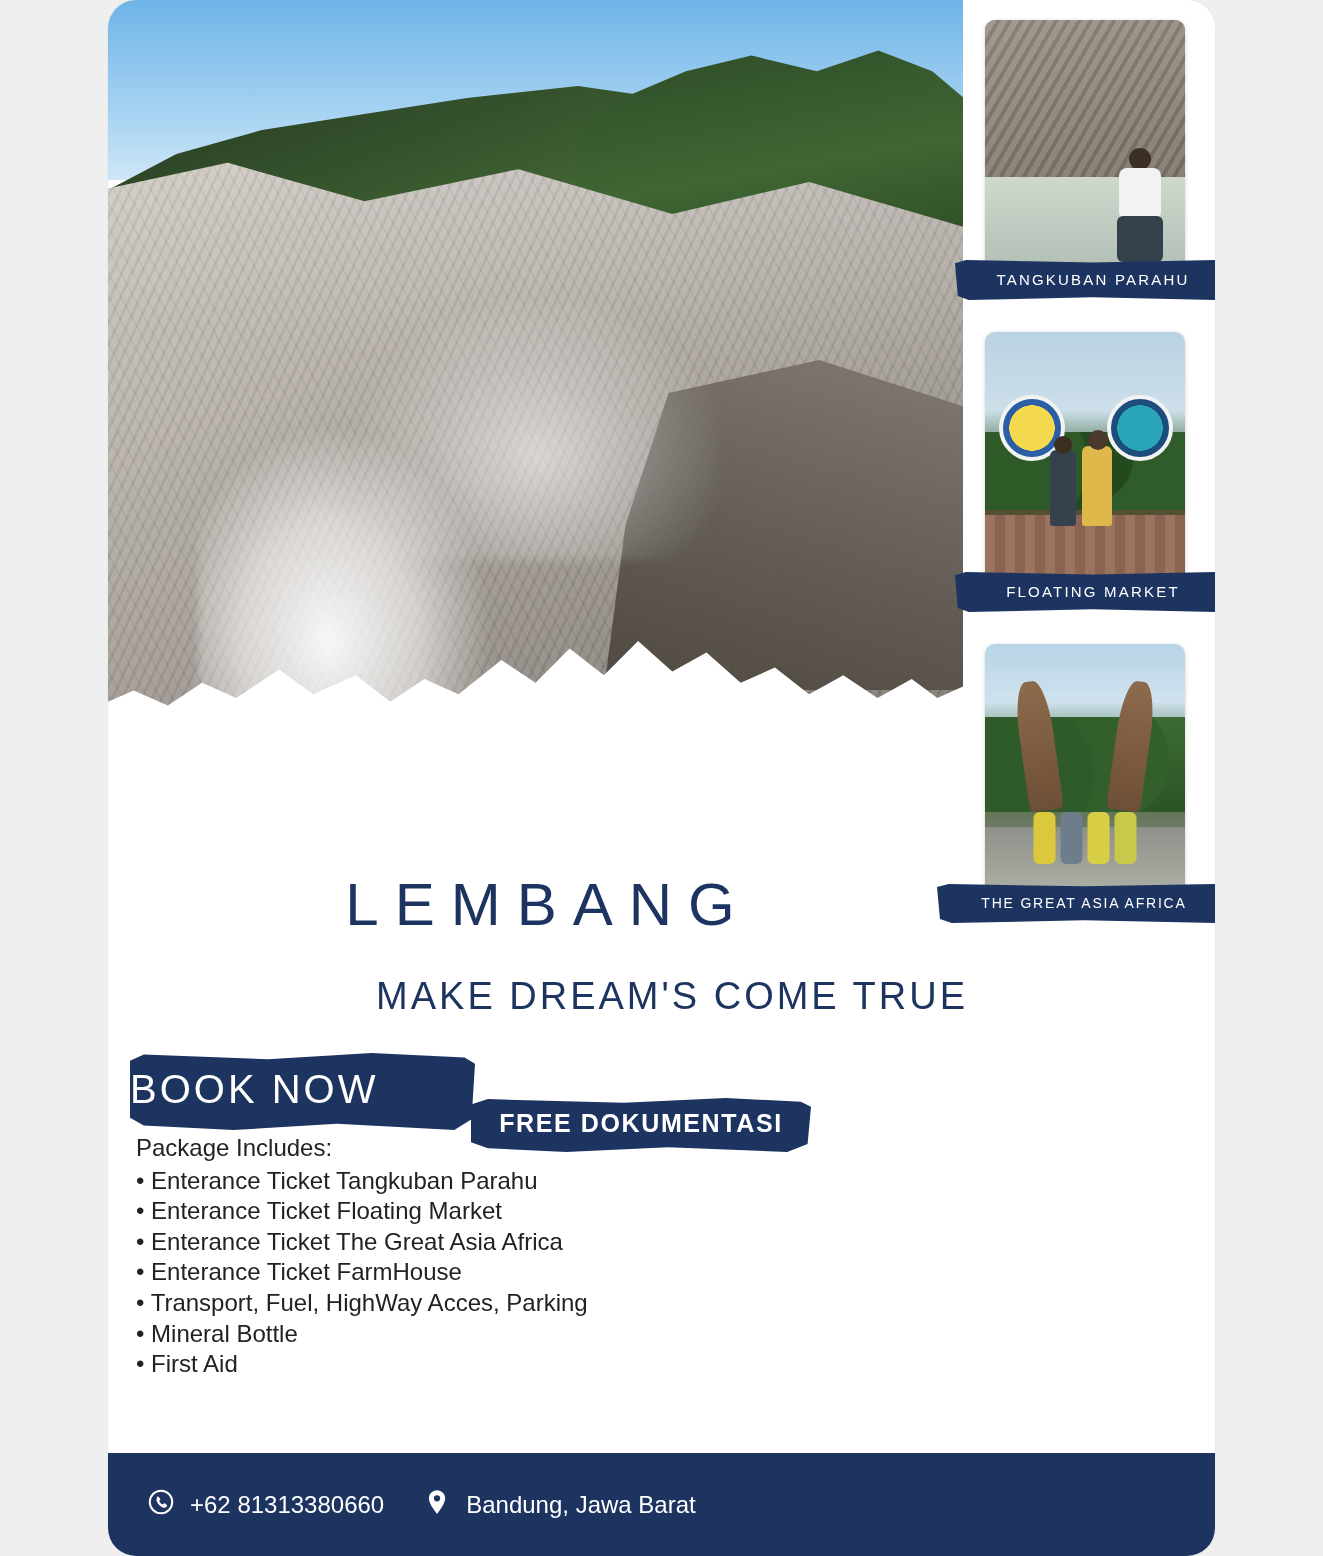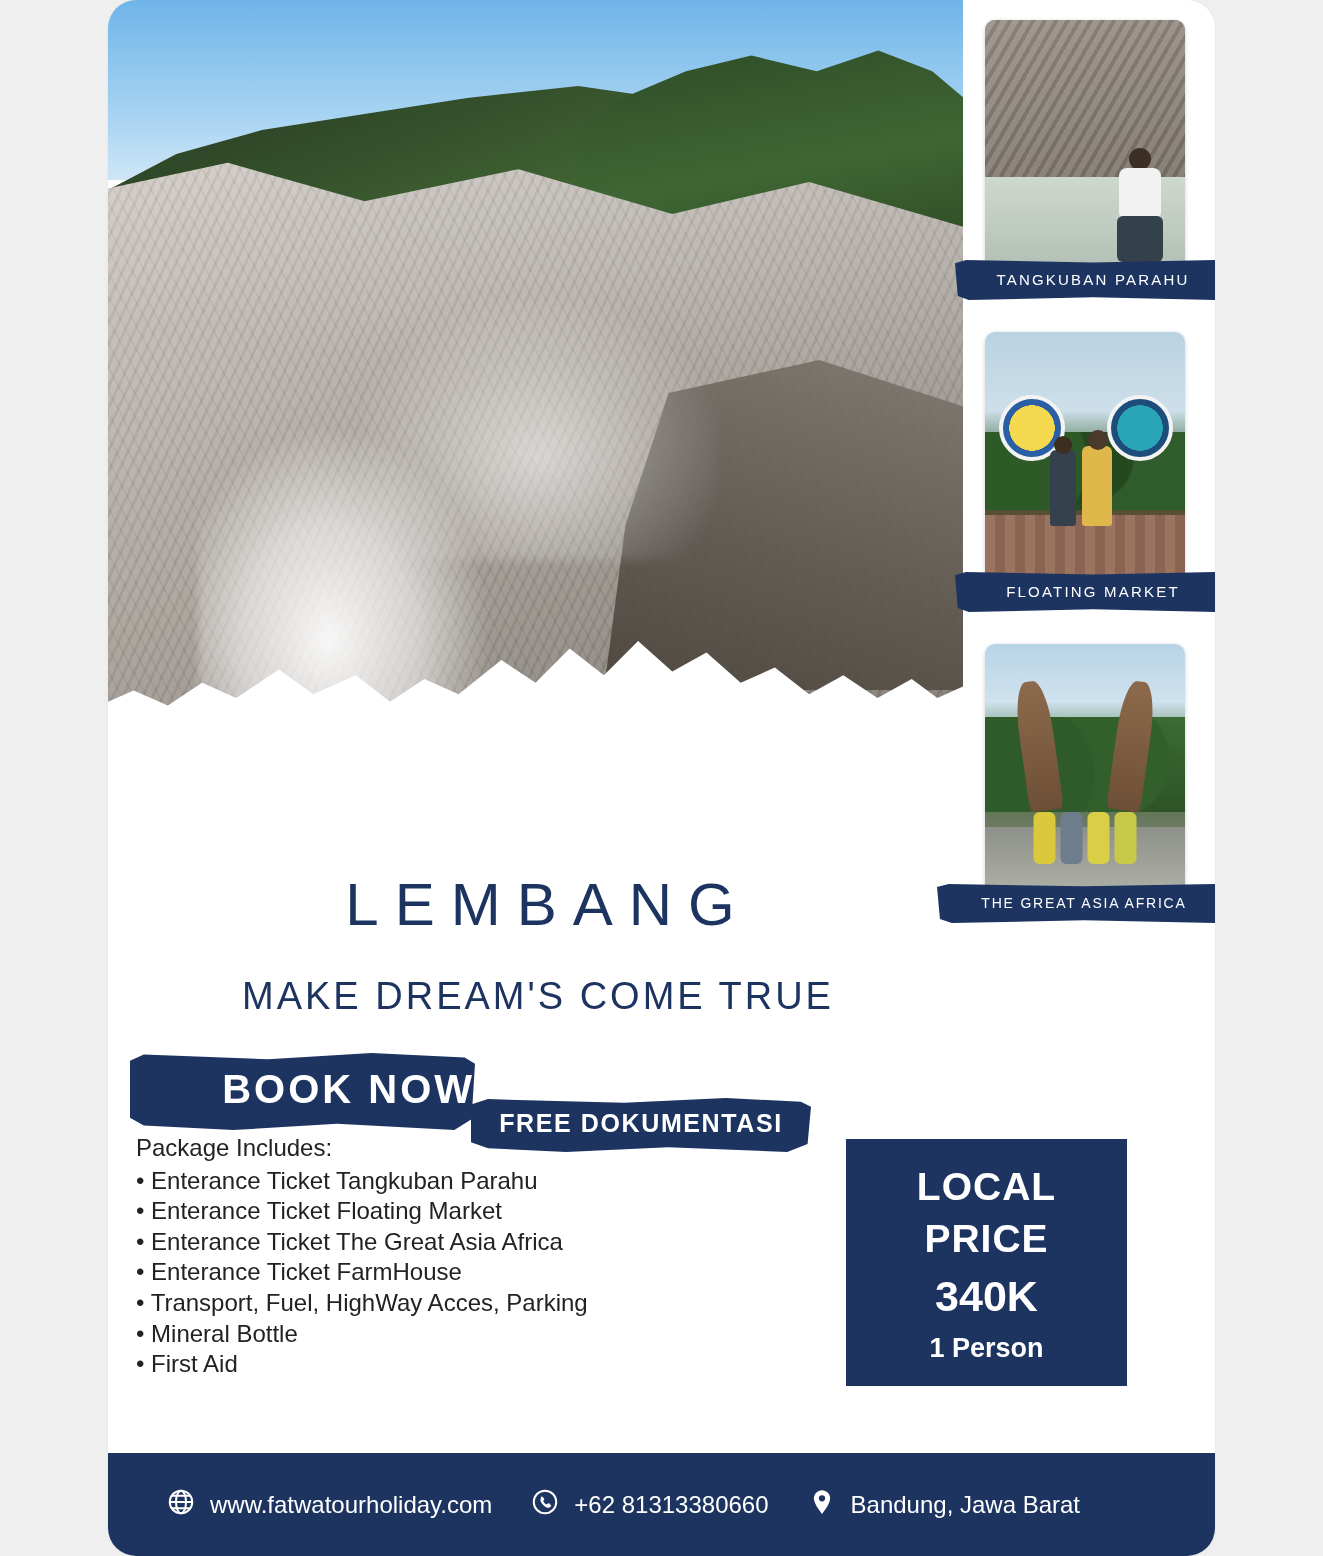--- a/index.html
+++ b/index.html
@@ -201,38 +201,38 @@
     color: #1d3461;
     font-size: 60px;
     letter-spacing: 16px;
     font-weight: 400;
     line-height: 1;
   }
   .tagline {
     position: absolute;
     left: 0; top: 975px;
     width: 860px;
-    text-align: center;
+    text-align: right;
     color: #1d3461;
     font-size: 38px;
     letter-spacing: 3px;
     font-weight: 400;
   }
 
   
   .book-now {
     position: absolute;
     left: 22px; top: 1053px;
     width: 345px;
     background: #1d3461;
     color: #ffffff;
     font-size: 40px;
-    font-weight: 700;
+    font-weight: 400;
     letter-spacing: 3px;
-    text-align: right;
+    text-align: left;
     padding: 14px 0 18px 0;
     clip-path: polygon(0 10%, 4% 2%, 40% 8%, 70% 0, 97% 6%, 100% 14%, 99% 86%, 94% 100%, 60% 92%, 30% 100%, 4% 94%, 0 84%);
   }
   .free-doc {
     position: absolute;
     left: 363px; top: 1098px;
     width: 340px;
     background: #1d3461;
     color: #ffffff;
     font-size: 25px;
@@ -368,40 +368,22 @@
       <li>• Enterance Ticket Tangkuban Parahu</li>
       <li>• Enterance Ticket Floating Market</li>
       <li>• Enterance Ticket The Great Asia Africa</li>
       <li>• Enterance Ticket FarmHouse</li>
       <li>• Transport, Fuel, HighWay Acces, Parking</li>
       <li>• Mineral Bottle</li>
       <li>• First Aid</li>
     </ul>
   </div>
 
-  <div class="price-box">
-    <div class="l1">LOCAL</div>
-    <div class="l2">PRICE</div>
-    <div class="l3">340K</div>
-    <div class="l4">1 Person</div>
-  </div>
 
   <div class="footer">
-    <div class="f-item f-web">
-      <span class="f-icon">
-        <svg width="30" height="30" viewBox="0 0 24 24" fill="none" stroke="#ffffff" stroke-width="1.6">
-          <circle cx="12" cy="12" r="9"></circle>
-          <ellipse cx="12" cy="12" rx="4" ry="9"></ellipse>
-          <line x1="3" y1="12" x2="21" y2="12"></line>
-          <line x1="4.6" y1="7" x2="19.4" y2="7"></line>
-          <line x1="4.6" y1="17" x2="19.4" y2="17"></line>
-        </svg>
-      </span>
-      <span>www.fatwatourholiday.com</span>
-    </div>
 
     <div class="f-item f-phone">
       <span class="f-icon">
         <svg width="30" height="30" viewBox="0 0 24 24" fill="none" stroke="#ffffff" stroke-width="1.6">
           <circle cx="12" cy="12" r="9"></circle>
           <path d="M8.5 8.2c.4-.6 1.1-.8 1.6-.3l1 1c.4.4.4 1 .1 1.4l-.4.5c-.2.3-.2.6 0 .9.5.8 1.2 1.5 2 2 .3.2.6.2.9 0l.5-.4c.4-.3 1-.3 1.4.1l1 1c.5.5.3 1.2-.3 1.6-1 .7-2.3.7-3.4.1-1.6-.8-3.3-2.5-4.1-4.1-.6-1.1-.6-2.4.1-3.4z" fill="#ffffff" stroke="none"></path>
         </svg>
       </span>
       <span>+62 81313380660</span>
     </div>

